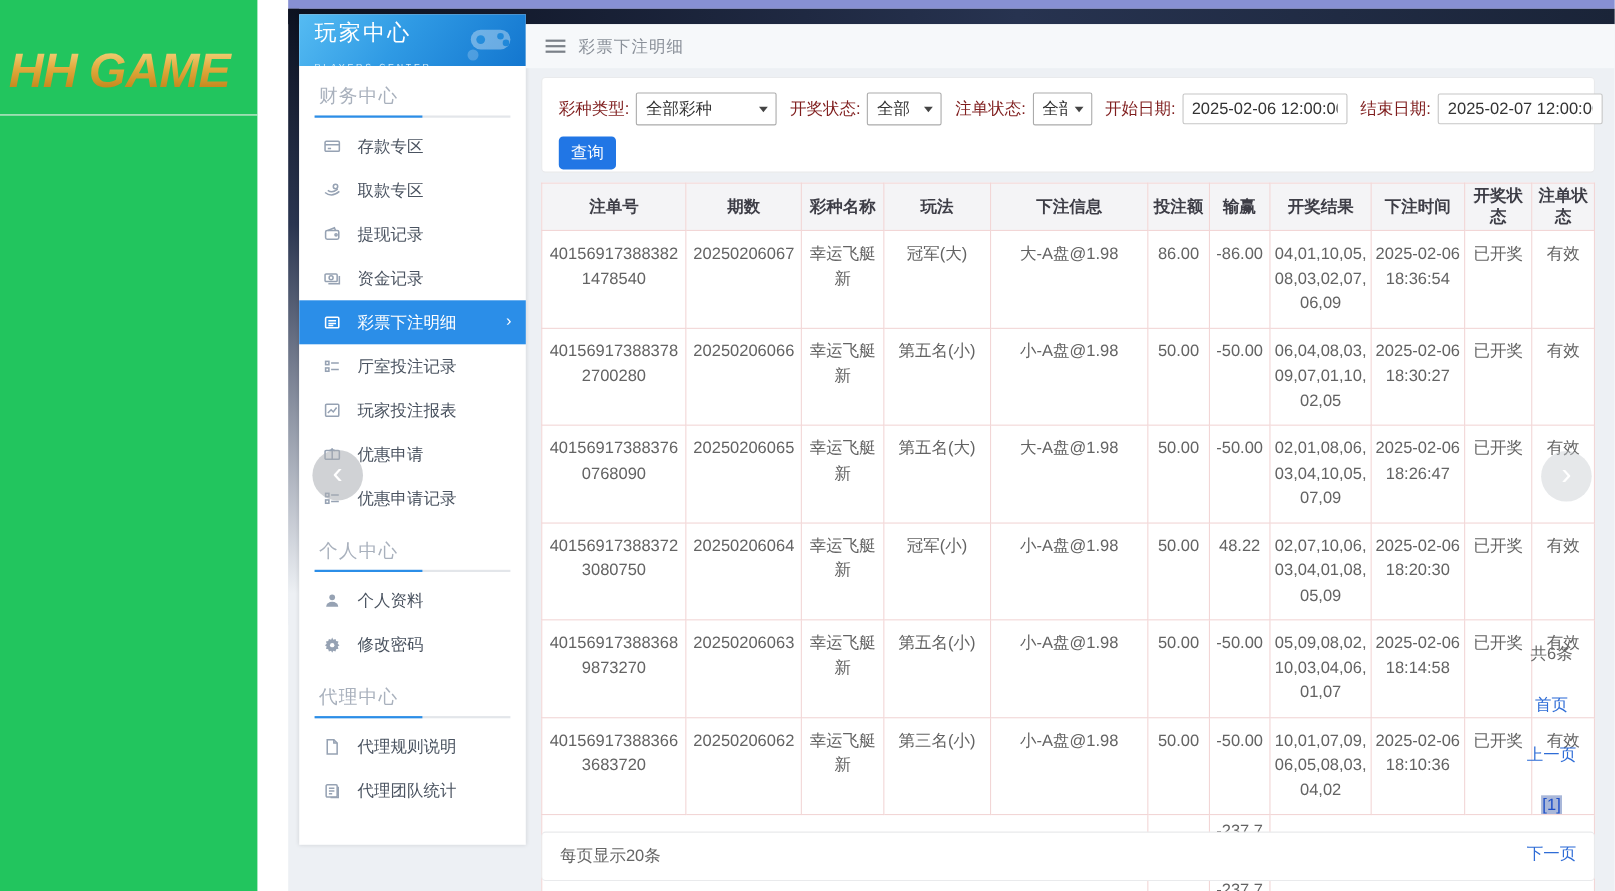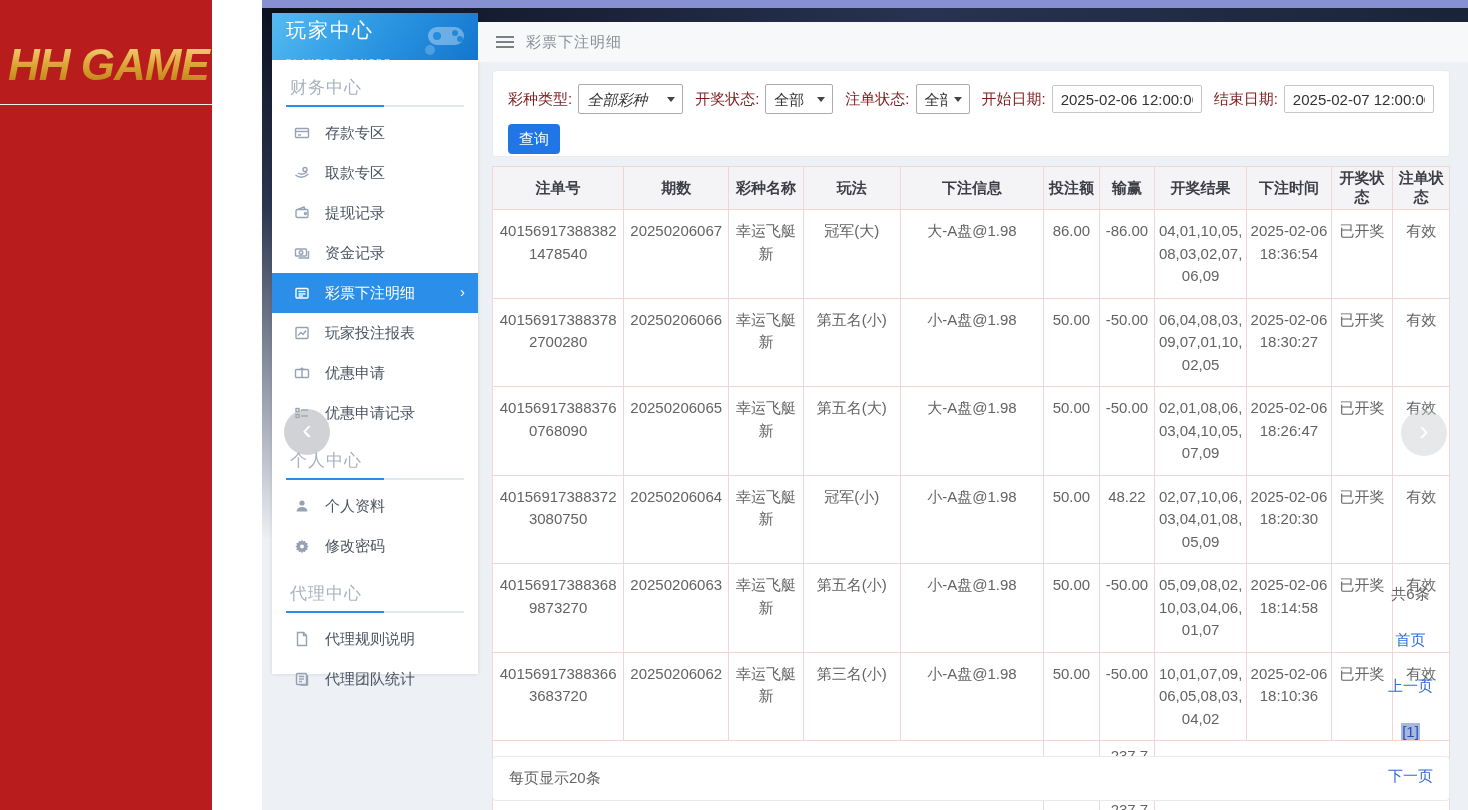--- a/index.html
+++ b/index.html
@@ -1,33 +1,33 @@
 <!DOCTYPE html>
 <html><head>
 <meta charset="utf-8">
 <style>
   * { margin:0; padding:0; box-sizing:border-box; }
   html,body { width:1468px; height:810px; overflow:hidden; font-family:"Liberation Sans","DejaVu Sans",sans-serif; background:#ffffff; }
   #screen { position:relative; width:1468px; height:810px; }
 
   
-  #brand { position:absolute; left:0; top:0; width:212px; height:810px; background:#b91c1c; z-index:1; }
+  #brand { position:absolute; left:0; top:0; width:234px; height:810px; background:#22c55e; z-index:1; }
   #brand .brand-top { height:105px; border-bottom:1px solid #f0efe9; overflow:hidden; }
   #logo { margin:40px 0 0 8px; font-size:44px; font-weight:900; font-style:italic; letter-spacing:-1px; white-space:nowrap;
           background:linear-gradient(180deg,#f6d985 5%,#e0a93c 45%,#b97b10 95%);
           -webkit-background-clip:text; background-clip:text; color:transparent; }
 
   
   #app { position:absolute; left:262px; top:0; width:1206px; height:810px; background:#edf0f4; z-index:2; }
   #top-strip { position:absolute; left:0; top:0; width:100%; height:8px; background:#8790d3; }
   #dark-band { position:absolute; left:0; top:8px; width:100%; height:14px; background:linear-gradient(90deg,#0c1120,#273350 55%,#1a2438); }
   #dark-edge { position:absolute; left:0; top:8px; width:10px; height:560px; background:linear-gradient(180deg,#0c1120,#2a3550 35%,#edf0f4 95%); }
 
   
-  #sidebar { position:absolute; left:10px; top:13px; width:206px; height:661px; background:#ffffff; box-shadow:0 0 4px rgba(0,0,0,.12); }
+  #sidebar { position:absolute; left:10px; top:13px; width:206px; height:755px; background:#ffffff; box-shadow:0 0 4px rgba(0,0,0,.12); }
   .sb-header { position:relative; height:47px; overflow:hidden; padding:5px 0 0 14px;
                background:linear-gradient(125deg,#55bbf2 0%,#2f9ae4 45%,#1376cf 100%); }
   .sb-title { color:#fff; font-size:20px; letter-spacing:2px; line-height:24px; }
   .sb-sub { color:#d8f0fd; font-size:8px; letter-spacing:2.5px;margin-top:15px; }
   .sb-pad { position:absolute; right:6px; top:4px; opacity:.35; }
   .sec-title { margin:16px 14px 6px 18px; font-size:17px; color:#a9b1bd; letter-spacing:1px; }
   .sec-rule { margin:0 14px 6px 14px; height:2px; background:#e3e6ea; position:relative; }
   .sec-rule::before { content:""; position:absolute; left:0; top:0; height:2px; width:55%; background:#2b8ee8; }
   .mi-row { position:relative; height:40px; display:flex; align-items:center; gap:15px; padding-left:22px; font-size:15px; color:#4a5360; cursor:pointer; }
   .mi { width:16px; height:16px; fill:none; stroke:#96a2b3; stroke-width:1.4; flex:0 0 16px; }
@@ -44,21 +44,21 @@
 
   
   .card { background:#fff; border:1px solid #e9eaec; border-radius:4px; }
   #filter-card { position:absolute; left:230px; top:70px; width:958px; height:87px; padding:13px 15px; }
   .f-row { display:flex; align-items:center; gap:6px; flex-wrap:nowrap; }
   .f-label { font-size:15px; color:#7f1d1d; white-space:nowrap; margin-left:6px; }
   .f-label:first-child { margin-left:0; }
   .sel-wrap { position:relative; display:inline-block; }
   .sel-wrap::after { content:""; position:absolute; right:8px; top:13px; border:4.5px solid transparent; border-top:5.5px solid #444; pointer-events:none; }
   select { -webkit-appearance:none; appearance:none; height:30px; border:1px solid #ababab; border-radius:2px; background:#fff; font-size:15px; color:#333; padding:0 22px 0 8px; font-family:inherit; }
-  .sel-lottery { width:105px;font-style:italic; } .sel-draw { width:68px; } .sel-order { width:54px; }
+  .sel-lottery { width:128px; } .sel-draw { width:68px; } .sel-order { width:54px; }
   .date-input { width:150px; height:28px; border:1px solid #c6c6c6; border-radius:2px; font-size:15px; color:#333; padding:0 8px; font-family:inherit; }
   #search-btn { margin-top:10px; width:52px; height:30px; background:#2176e5; border:none; border-radius:4px; color:#fff; font-size:15px; cursor:pointer; font-family:inherit; }
 
   
   #table-card { position:absolute; left:230px; top:166px; width:958px; background:#fff; }
   table { width:958px; border-collapse:collapse; table-layout:fixed; }
   th,td { border:1px solid #f2d6d6; text-align:center; word-break:break-all; }
   th { background:#f4f4f6; color:#3d3d46; font-size:15px; font-weight:bold; height:43px; padding:0 1px; }
   td { color:#636363; font-size:15px; line-height:1.5; padding:10px 3px; vertical-align:top; }
   tr.data { height:76px; }
@@ -144,20 +144,29 @@
       </div>
       <div class="mi-row active">
         <svg class="mi" viewBox="0 0 16 16">
             <rect x="2" y="3.5" width="12" height="9.5" rx="1"></rect>
             <line x1="4.5" y1="6.5" x2="11.5" y2="6.5"></line>
             <line x1="4.5" y1="9" x2="11.5" y2="9"></line>
             <line x1="4.5" y1="11" x2="9" y2="11"></line>
           </svg>
         <span>彩票下注明细</span>
         <span class="mi-arrow">›</span>
+      </div>
+      <div class="mi-row">
+        <svg class="mi" viewBox="0 0 16 16">
+            <rect x="2" y="3.5" width="3" height="3"></rect>
+            <rect x="2" y="9.5" width="3" height="3"></rect>
+            <line x1="7" y1="5" x2="14" y2="5"></line>
+            <line x1="7" y1="11" x2="14" y2="11"></line>
+          </svg>
+        <span>厅室投注记录</span>
       </div>
       <div class="mi-row">
         <svg class="mi" viewBox="0 0 16 16">
             <rect x="2" y="2.5" width="12" height="11" rx="1"></rect>
             <polyline points="4,10.5 7,7.5 9,9.5 12,5.5"></polyline>
           </svg>
         <span>玩家投注报表</span>
       </div>
       <div class="mi-row">
         <svg class="mi" viewBox="0 0 16 16">

